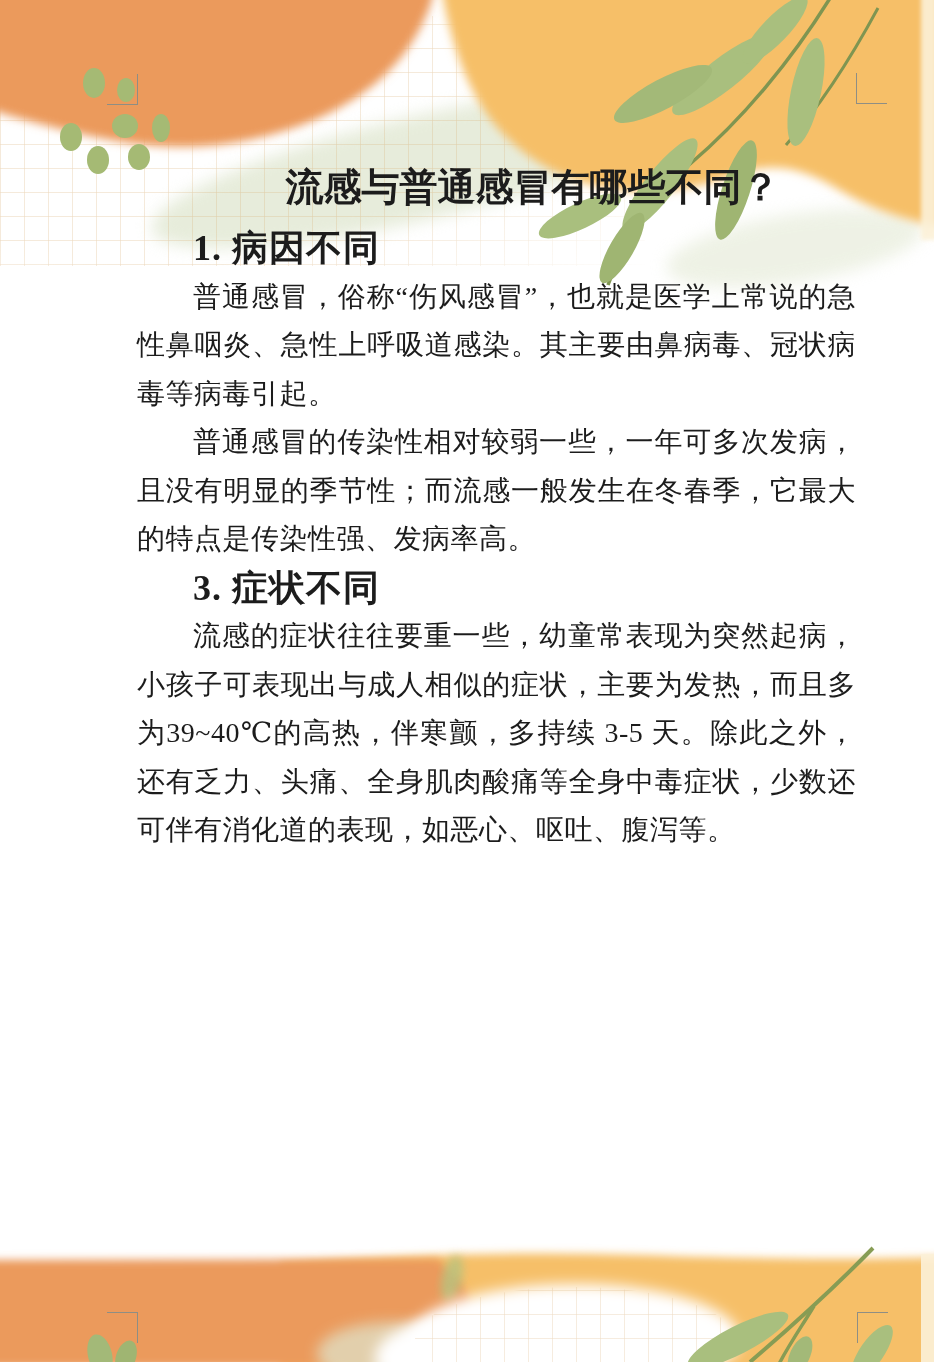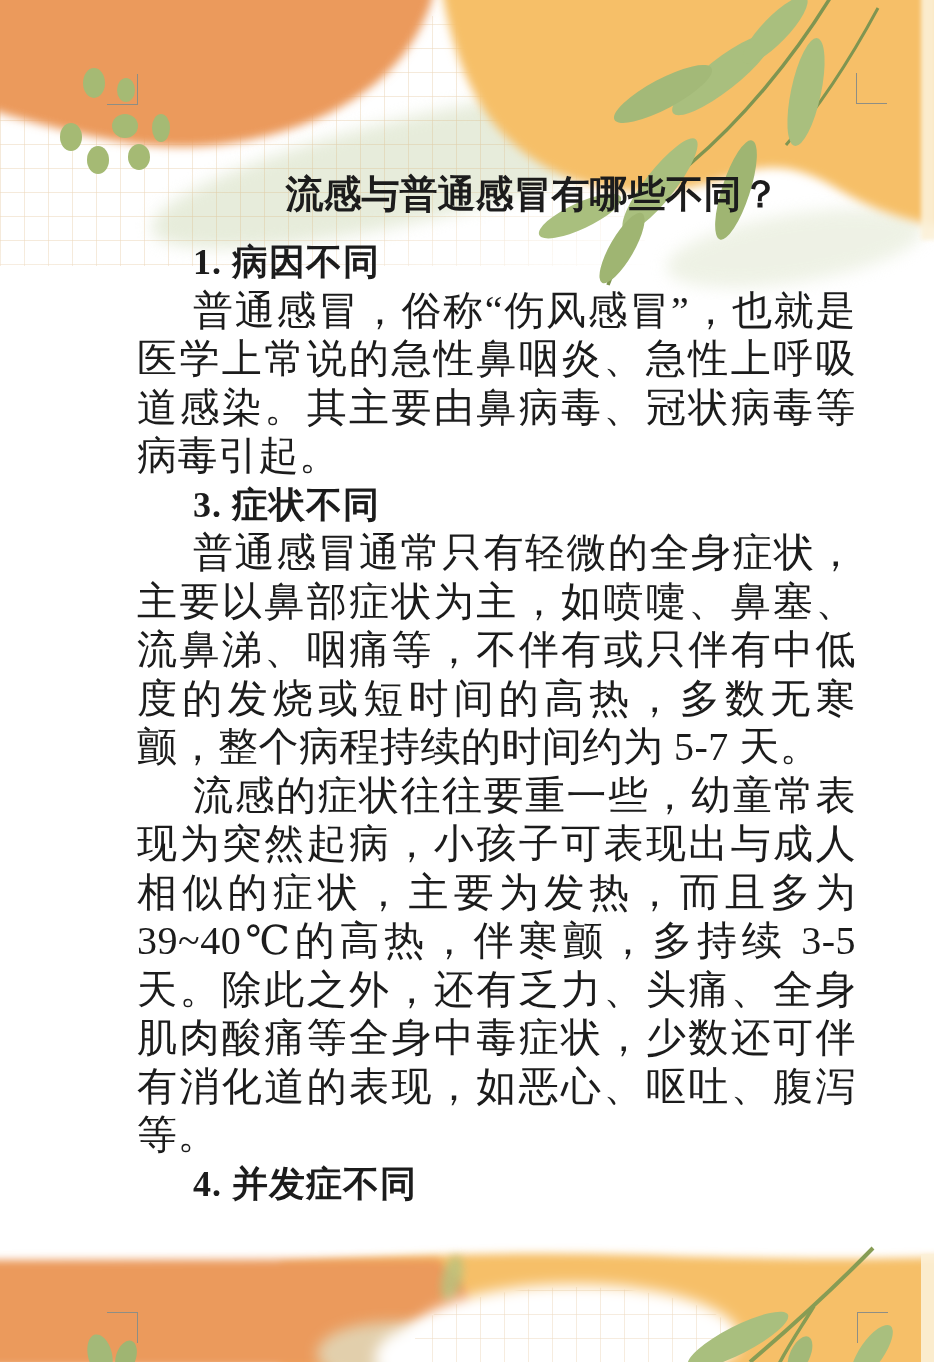--- a/index.html
+++ b/index.html
@@ -21,28 +21,28 @@
   .corner-mark.br{left:857px;top:1312px;border-top:1px solid #8e8e84;border-left:1px solid #8e8e84;}
   .content{
     position:absolute;left:137px;top:0;width:719px;z-index:2;
     color:#1c1c1c;
     padding-top:150px;
   }
   .doc-title{
     font-size:38px;font-weight:bold;line-height:56px;
     text-align:center;letter-spacing:0px;white-space:nowrap;
     transform:translateX(36px);
-    margin:16px;
+    margin:9px;
   }
   .sec-heading{
     font-size:36px;font-weight:bold;line-height:48.5px;
     text-indent:56px;margin:0;letter-spacing:1px;
   }
   .doc-para{
-    font-size:40px;line-height:48.5px;letter-spacing:0.5px;
+    font-size:28px;line-height:48.5px;letter-spacing:0.5px;
     text-indent:56px;margin:0;
     text-align:justify;text-align-last:left;
   }
 </style>
 </head>
 <body>
 
 <div class="page">
 
   <svg class="decor top" width="934" height="300" viewBox="0 0 934 300">
@@ -151,26 +151,23 @@
 
   <div class="content">
     <h1 class="doc-title">流感与普通感冒有哪些不同？</h1>
 
     <section>
       <h2 class="sec-heading">1. 病因不同</h2>
       <p class="doc-para">普通感冒，俗称“伤风感冒”，也就是医学上常说的急性鼻咽炎、急性上呼吸道感染。其主要由鼻病毒、冠状病毒等病毒引起。</p>
     </section>
 
     <section>
+      <p class="doc-para">普通感冒的传染性相对较弱一些，一年可多次发病，且没有明显的季节性；而流感一般发生在冬春季，它最大的特点是传染性强、发病率高。</p>
     </section>
 
     <section>
       <h2 class="sec-heading">3. 症状不同</h2>
-      <p class="doc-para">普通感冒通常只有轻微的全身症状，主要以鼻部症状为主，如喷嚏、鼻塞、流鼻涕、咽痛等，不伴有或只伴有中低度的发烧或短时间的高热，多数无寒颤，整个病程持续的时间约为 5-7 天。</p>
       <p class="doc-para">流感的症状往往要重一些，幼童常表现为突然起病，小孩子可表现出与成人相似的症状，主要为发热，而且多为39~40℃的高热，伴寒颤，多持续 3-5 天。除此之外，还有乏力、头痛、全身肌肉酸痛等全身中毒症状，少数还可伴有消化道的表现，如恶心、呕吐、腹泻等。</p>
     </section>
 
-    <section>
-      <h2 class="sec-heading">4. 并发症不同</h2>
-    </section>
   </div>
 
 </div>
 
 </body></html>

